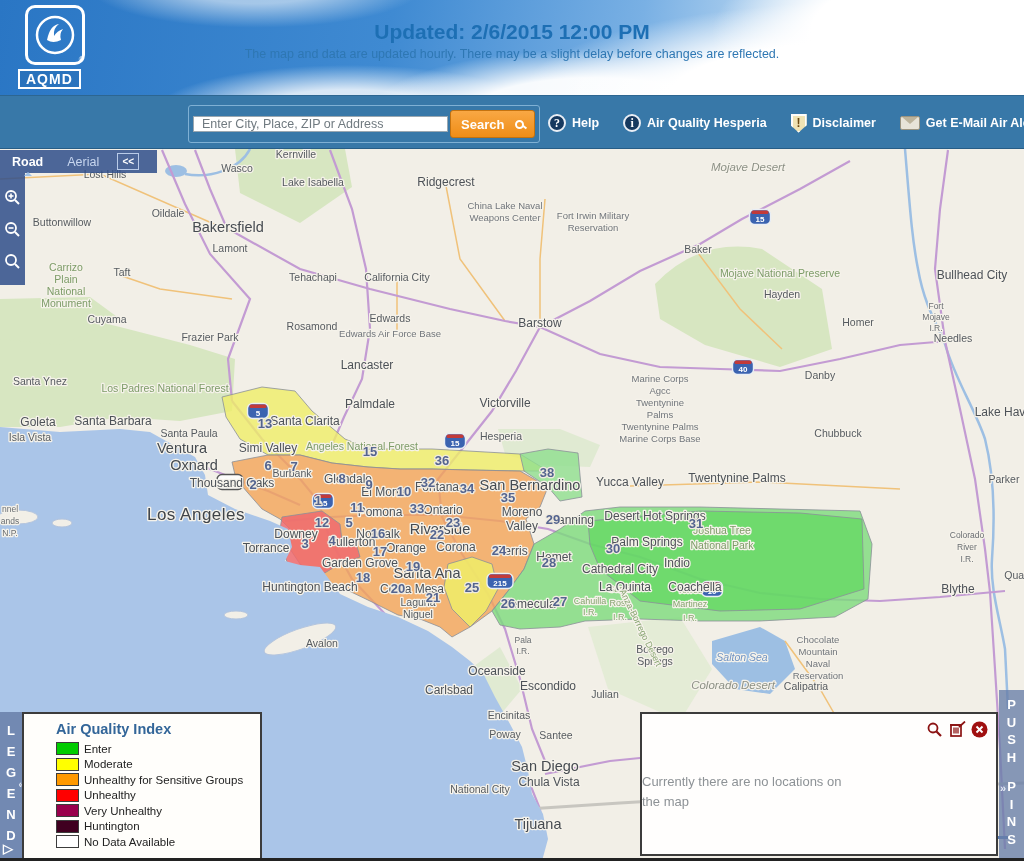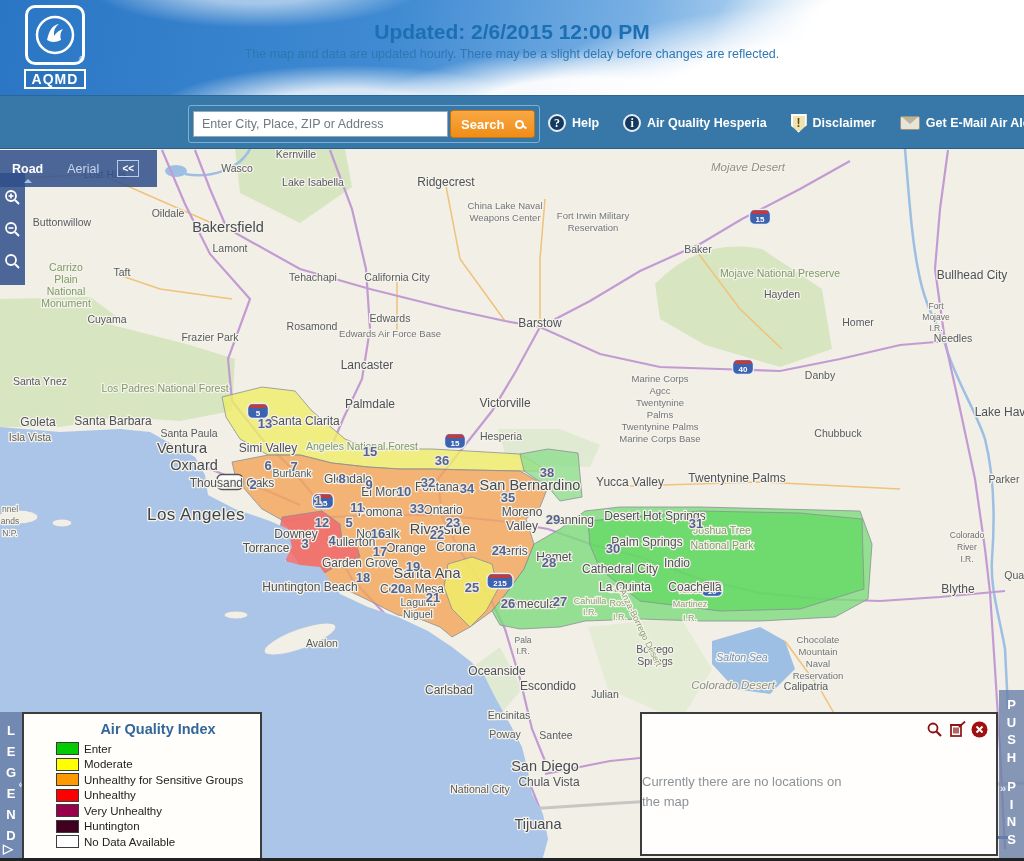--- a/index.html
+++ b/index.html
@@ -9,36 +9,36 @@
   
   .header { position:relative; width:1024px; height:95px;
     background:
       radial-gradient(ellipse 430px 150px at 101% 35%, #ffffff 52%, rgba(255,255,255,0) 75%),
       radial-gradient(ellipse 500px 130px at 86% 100%, #ffffff 42%, rgba(255,255,255,0) 72%),
       radial-gradient(ellipse 320px 90px at 58% 118%, rgba(255,255,255,.95) 38%, rgba(255,255,255,0) 70%),
       radial-gradient(ellipse 280px 70px at 34% 120%, rgba(255,255,255,.8) 35%, rgba(255,255,255,0) 70%),
       radial-gradient(ellipse 240px 60px at 25% -15%, rgba(255,255,255,.55) 30%, rgba(255,255,255,0) 70%),
       linear-gradient(100deg,#2a76c4 0%,#3f8ad2 38%,#79b0e4 62%,#d8e9f7 82%,#f5fafd 100%);
   }
-  .logo { position:absolute; left:18px; top:5px; width:74px; text-align:center; }
+  .logo { position:absolute; left:18px; top:5px; width:74px; }
   .logo-mark { width:60px; height:60px; margin:0 auto; border:3px solid #fff; border-radius:10px;
     display:flex; align-items:center; justify-content:center; position:relative; }
   .logo-reg { position:absolute; right:-2px; bottom:-1px; color:#fff; font-size:7px; }
   .logo-name { display:inline-block; margin-top:4px; border:2px solid #fff; padding:0 6px; color:#fff;
     font-weight:bold; font-size:14px; letter-spacing:1px; background:rgba(30,95,160,.25); }
   .hdr-title { position:absolute; left:0; right:0; top:20px; text-align:center; color:#1d6fb4;
     font-size:21px; font-weight:bold; }
   .hdr-sub { position:absolute; left:0; right:0; top:47px; text-align:center; color:#2e77b3; font-size:12.5px; }
 
   
   .toolbar { position:relative; width:1024px; height:54px; background:#3878a8; border-top:1px solid #2d6691;
     border-bottom:1px solid #275d86; display:flex; align-items:center; }
   .search-group { position:absolute; left:188px; top:9px; display:flex; align-items:center;
     border:1px solid #7fb0d4; border-radius:3px; padding:4px; }
-  .search-input { width:255px; height:26px; border:1px solid #9aa7b0; padding:0 8px; font-size:12.5px;
+  .search-input { width:255px; height:16px; border:1px solid #9aa7b0; padding:0 8px; font-size:12.5px;
     color:#4d7c0f; background:#fff; outline:none; }
   .search-input::placeholder { color:#707a80; }
   .search-btn { height:28px; margin-left:2px; padding:0 10px; background:linear-gradient(#f9a844,#ef8d17);
     border:1px solid #c5730f; border-radius:3px; color:#fff; font-weight:bold; font-size:13px; cursor:pointer;
     display:flex; align-items:center; gap:11px; }
   .mini-mag { display:inline-block; width:9px; height:9px; border:2px solid #fff; border-radius:50%; position:relative; }
   .mini-mag::after { content:""; position:absolute; width:5px; height:2px; background:#fff; right:-5px; bottom:-1px;
     transform:rotate(40deg); }
   .tb-links { position:absolute; left:548px; top:0; height:54px; display:flex; align-items:center; gap:24px; }
   .tb-link { display:flex; align-items:center; gap:6px; color:#fff; font-size:12.5px; font-weight:bold; cursor:pointer; white-space:nowrap; }
@@ -63,41 +63,41 @@
   text.area { font-size:9.5px; fill:#71767c; }
   text.forest { font-size:10.5px; fill:#7d9c68; }
   text.fsmall { font-size:9px; fill:#86a470; }
   text.water { font-size:10.5px; font-style:italic; fill:#6f93c4; }
   text.desert { font-size:11.5px; font-style:italic; fill:#8d9186; }
   text.stn { font-size:13px; font-weight:bold; fill:#54648f; text-anchor:middle; stroke:#efeadf; }
   text.shld { font-size:8px; font-weight:bold; fill:#fff; text-anchor:middle; stroke:none; }
   text.shld-u { fill:#333; }
 
   .ovl { position:absolute; }
-  .viewbar { left:0; top:1px; width:157px; height:37px; background:rgba(47,78,138,.85); color:#fff;
+  .viewbar { left:0; top:1px; width:157px; height:23px; background:rgba(47,78,138,.85); color:#fff;
     display:flex; align-items:center; z-index:5; }
   .vb-tab { font-size:12.5px; padding:0 12px; cursor:pointer; position:relative; color:#c7d6ef; }
   .vb-tab.active { font-weight:bold; color:#fff; }
   .vb-caret { position:absolute; left:50%; bottom:-7px; transform:translateX(-50%); width:0; height:0;
     border-left:4px solid transparent; border-right:4px solid transparent; border-bottom:4px solid #9fc2e8; }
   .vb-collapse { margin-left:6px; width:22px; height:17px; border:1px solid #b9cbe8; font-size:10px; font-weight:bold;
     display:flex; align-items:center; justify-content:center; cursor:pointer; color:#fff; }
   .zoombar { left:0; top:6px; width:25px; height:112px; background:rgba(47,78,138,.85); z-index:4;
     display:flex; flex-direction:column; align-items:center; justify-content:space-around; padding:8px 0; margin-top:18px; }
   .zoombar svg { cursor:pointer; }
 
   
   .legend-strip { left:0; top:563px; width:22px; height:149px; background:rgba(104,126,168,.85); z-index:6;
     display:flex; flex-direction:column; align-items:center; color:#fff; font-weight:bold; font-size:13px; padding-top:8px; }
   .legend-strip span { line-height:21px; }
   .strip-collapse { position:absolute; right:-2px; top:62px; font-size:10px; color:#dfe7f5; cursor:pointer; }
   .strip-arrow { position:absolute; bottom:2px; left:3px; font-size:13px; color:#fff; cursor:pointer; }
   .legend-panel { left:22px; top:563px; width:240px; height:149px; background:#fffefb; border:2px solid #3c3c3c;
     z-index:6; padding:7px 0 0 32px; }
-  .legend-title { color:#336699; font-weight:bold; font-size:14.5px; margin-bottom:5px;text-align:center; }
+  .legend-title { color:#336699; font-weight:bold; font-size:14.5px; margin-bottom:5px; }
   .legend-items { list-style:none; }
   .legend-items li { display:flex; align-items:center; margin-bottom:2.5px; }
   .sw { width:23px; height:13px; border:1px solid #3c3c3c; margin-right:5px; flex:none; }
   .legend-label { font-size:11.5px; color:#222; white-space:nowrap; }
 
   
   .pin-panel { left:640px; top:563px; width:358px; height:144px; background:#fffefd; border:2px solid #3c3c3c; z-index:6; }
   .pin-icons { position:absolute; right:8px; top:7px; display:flex; gap:5px; }
   .pin-icons svg { cursor:pointer; }
   .pin-msg { margin-top:58px; text-align:left; color:#8d9296; font-size:13px; line-height:20px; }

